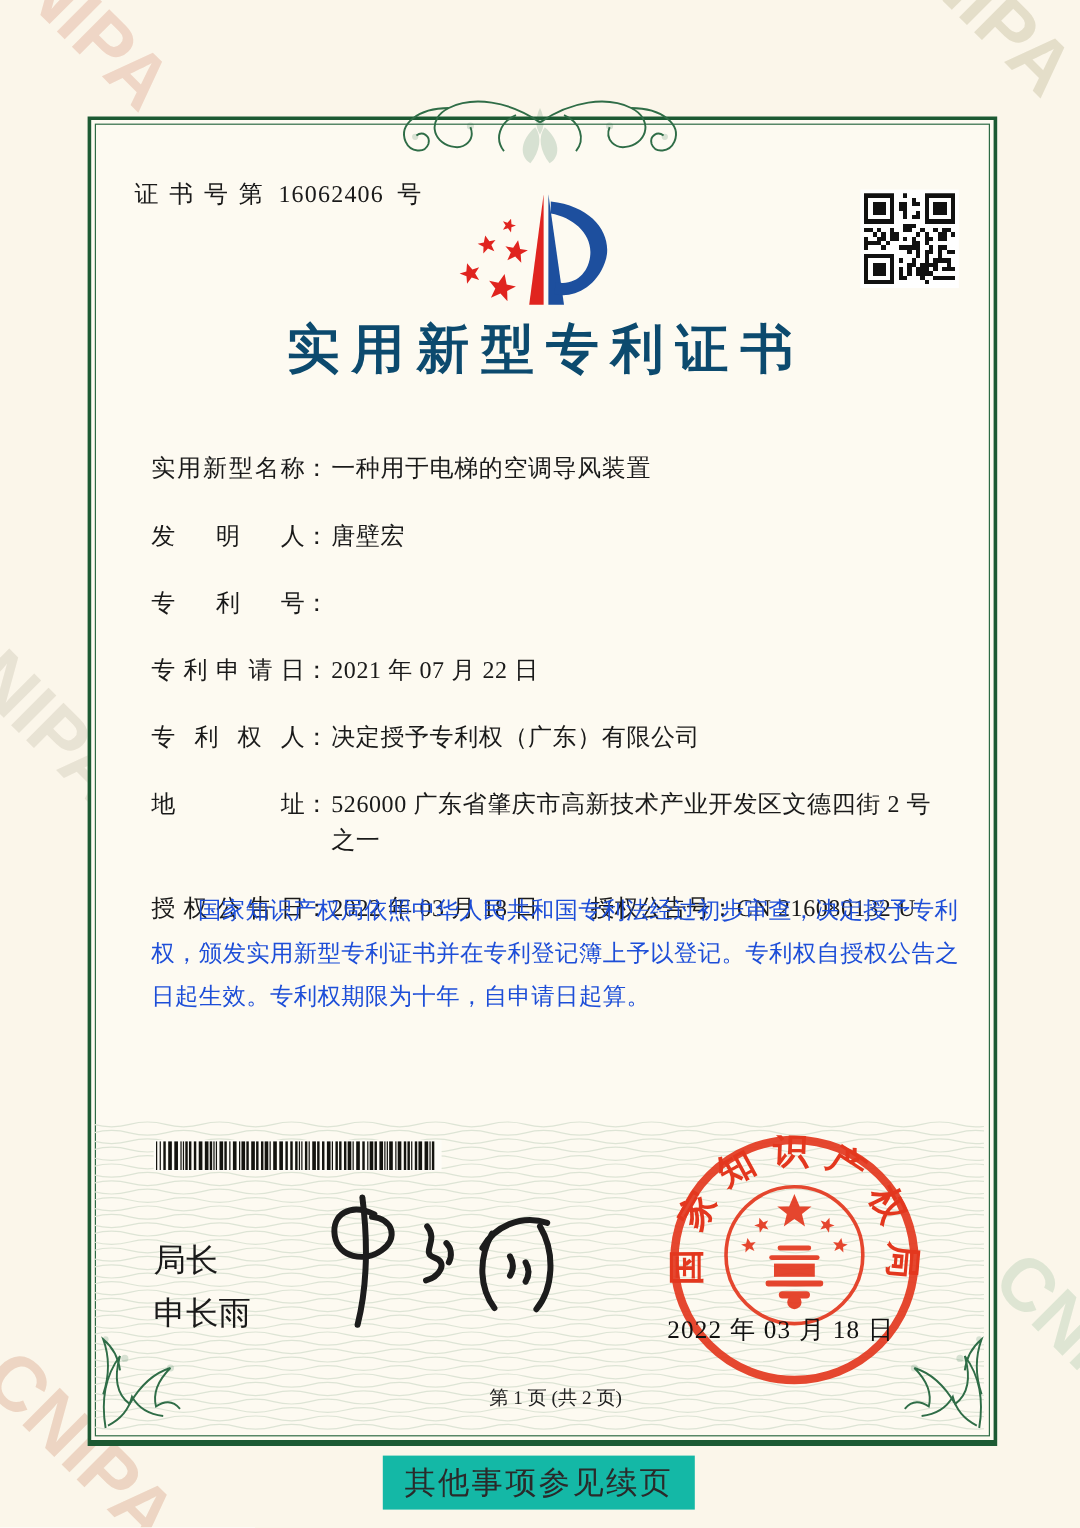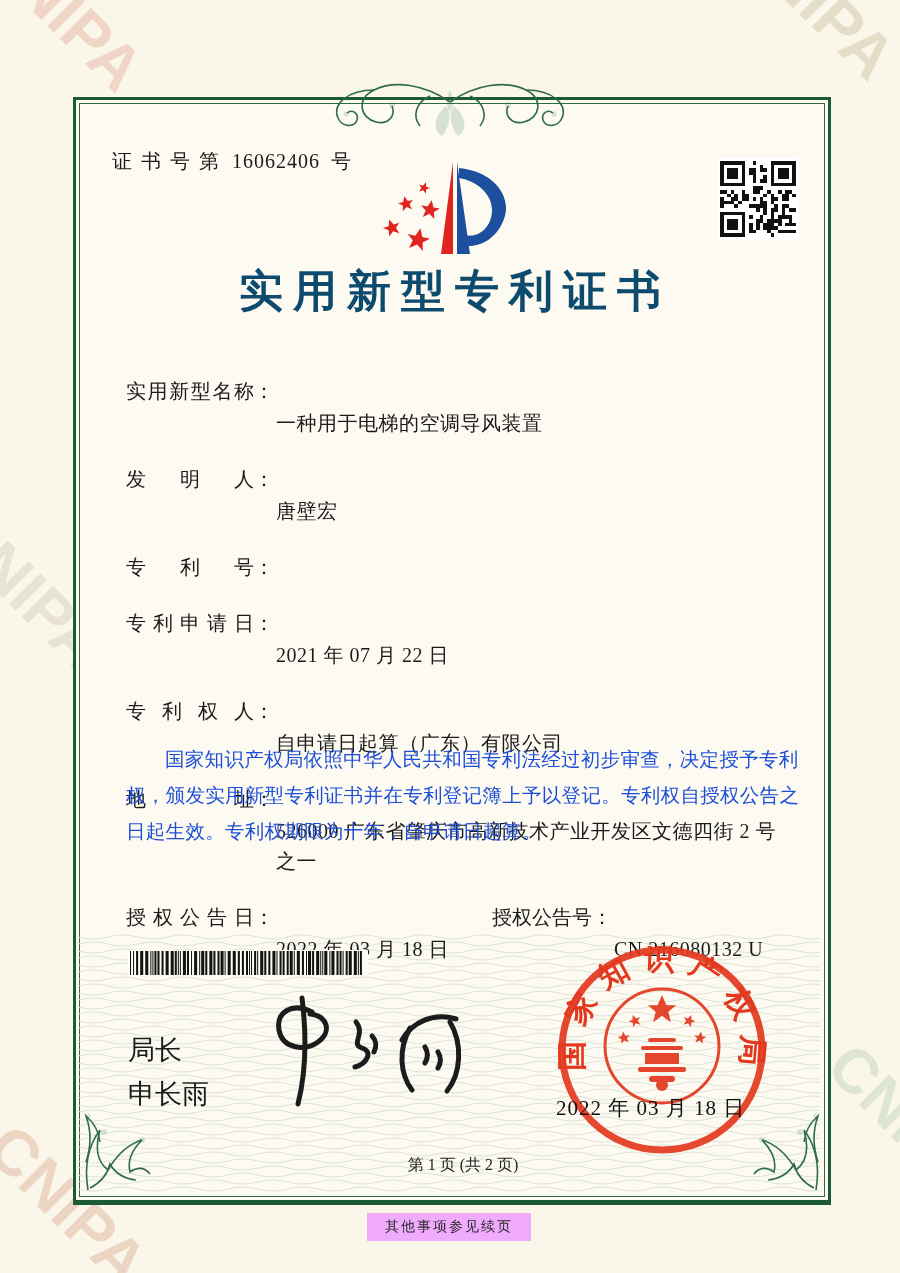--- a/index.html
+++ b/index.html
@@ -43,40 +43,40 @@
   .qr{position:absolute; left:717px; top:158px; width:76px; height:76px; background:#fff; padding:3px;}
   .doc-title{
     position:absolute; left:0; width:100%; top:262px; text-align:center;
     font-size:44px; font-weight:bold; letter-spacing:10px; text-indent:10px; color:#0c4a6e;
   }
   
   .fields{position:absolute; left:126px; top:376px; width:682px; font-size:20px; line-height:30px;}
   .row{display:flex; margin-bottom:26px;}
   .f-label{width:128px; text-align:justify; text-align-last:justify; flex:none;}
   .colon{flex:none; width:22px;}
-  .value{flex:1; letter-spacing:.5px;margin-top:32px;}
+  .value{flex:1; letter-spacing:.5px;}
   .row.addr .value{max-width:508px;}
   .row.grant{display:flex;}
   .grant-a{display:flex; width:366px; flex:none;}
   .grant-b{display:flex;}
   .grant-b .f-label2{flex:none;}
   .value.mono{font-family:"Liberation Serif","DejaVu Serif",serif;}
   
   .paras{position:absolute; left:126px; top:742px; width:680px;}
   .paras p{margin:0; font-size:19.5px; line-height:1.84; text-indent:2em; color:#1d4ed8; letter-spacing:.3px;}
   
   .barcode{position:absolute; left:128px; top:950px; width:236px; height:24px; background:#fdfcf6; padding:1px 2px;}
   .director{position:absolute; left:128px; top:1028px; font-size:27px; line-height:44px;}
   .signature{position:absolute; left:250px; top:992px; width:235px; height:120px;}
   .signature path{stroke:#1c1c1c; stroke-width:5; fill:none; stroke-linecap:round;}
   .seal{position:absolute; left:545px; top:946px; width:234px; height:214px;}
   .seal-date{position:absolute; left:556px; top:1094px; font-size:21px; letter-spacing:1px; color:#111; z-index:5;}
   .page-footer{position:absolute; left:73px; width:780px; top:1155px; text-align:center; font-size:16px; color:#222;}
   .cont-note{position:absolute; left:73px; width:752px; top:1213px; text-align:center;}
-  .cont-note span{display:inline-block; background:#f0abfc; padding:5px 18px; font-size:14px; color:#2a2a2a; letter-spacing:2px;}
+  .cont-note span{display:inline-block; background:#14b8a6; padding:5px 18px; font-size:26px; color:#2a2a2a; letter-spacing:2px;}
 </style>
 </head>
 <body>
 
 <div class="page">
 
   <div class="wm wm1">CNIPA</div>
   <div class="wm wm2">CNIPA</div>
   <div class="wm wm3">CNIPA</div>
   <div class="wm wm4">CNIPA</div>
@@ -325,21 +325,21 @@
       <span class="colon">：</span>
     </div>
     <div class="row">
       <span class="f-label">专利申请日</span>
       <span class="colon">：</span>
       <span class="value">2021 年 07 月 22 日</span>
     </div>
     <div class="row">
       <span class="f-label">专利权人</span>
       <span class="colon">：</span>
-      <span class="value">自申请日起算（广东）有限公司</span>
+      <span class="value">决定授予专利权（广东）有限公司</span>
     </div>
     <div class="row addr">
       <span class="f-label">地址</span>
       <span class="colon">：</span>
       <span class="value">526000 广东省肇庆市高新技术产业开发区文德四街 2 号之一</span>
     </div>
     <div class="row grant">
       <span class="grant-a">
         <span class="f-label">授权公告日</span>
         <span class="colon">：</span>

